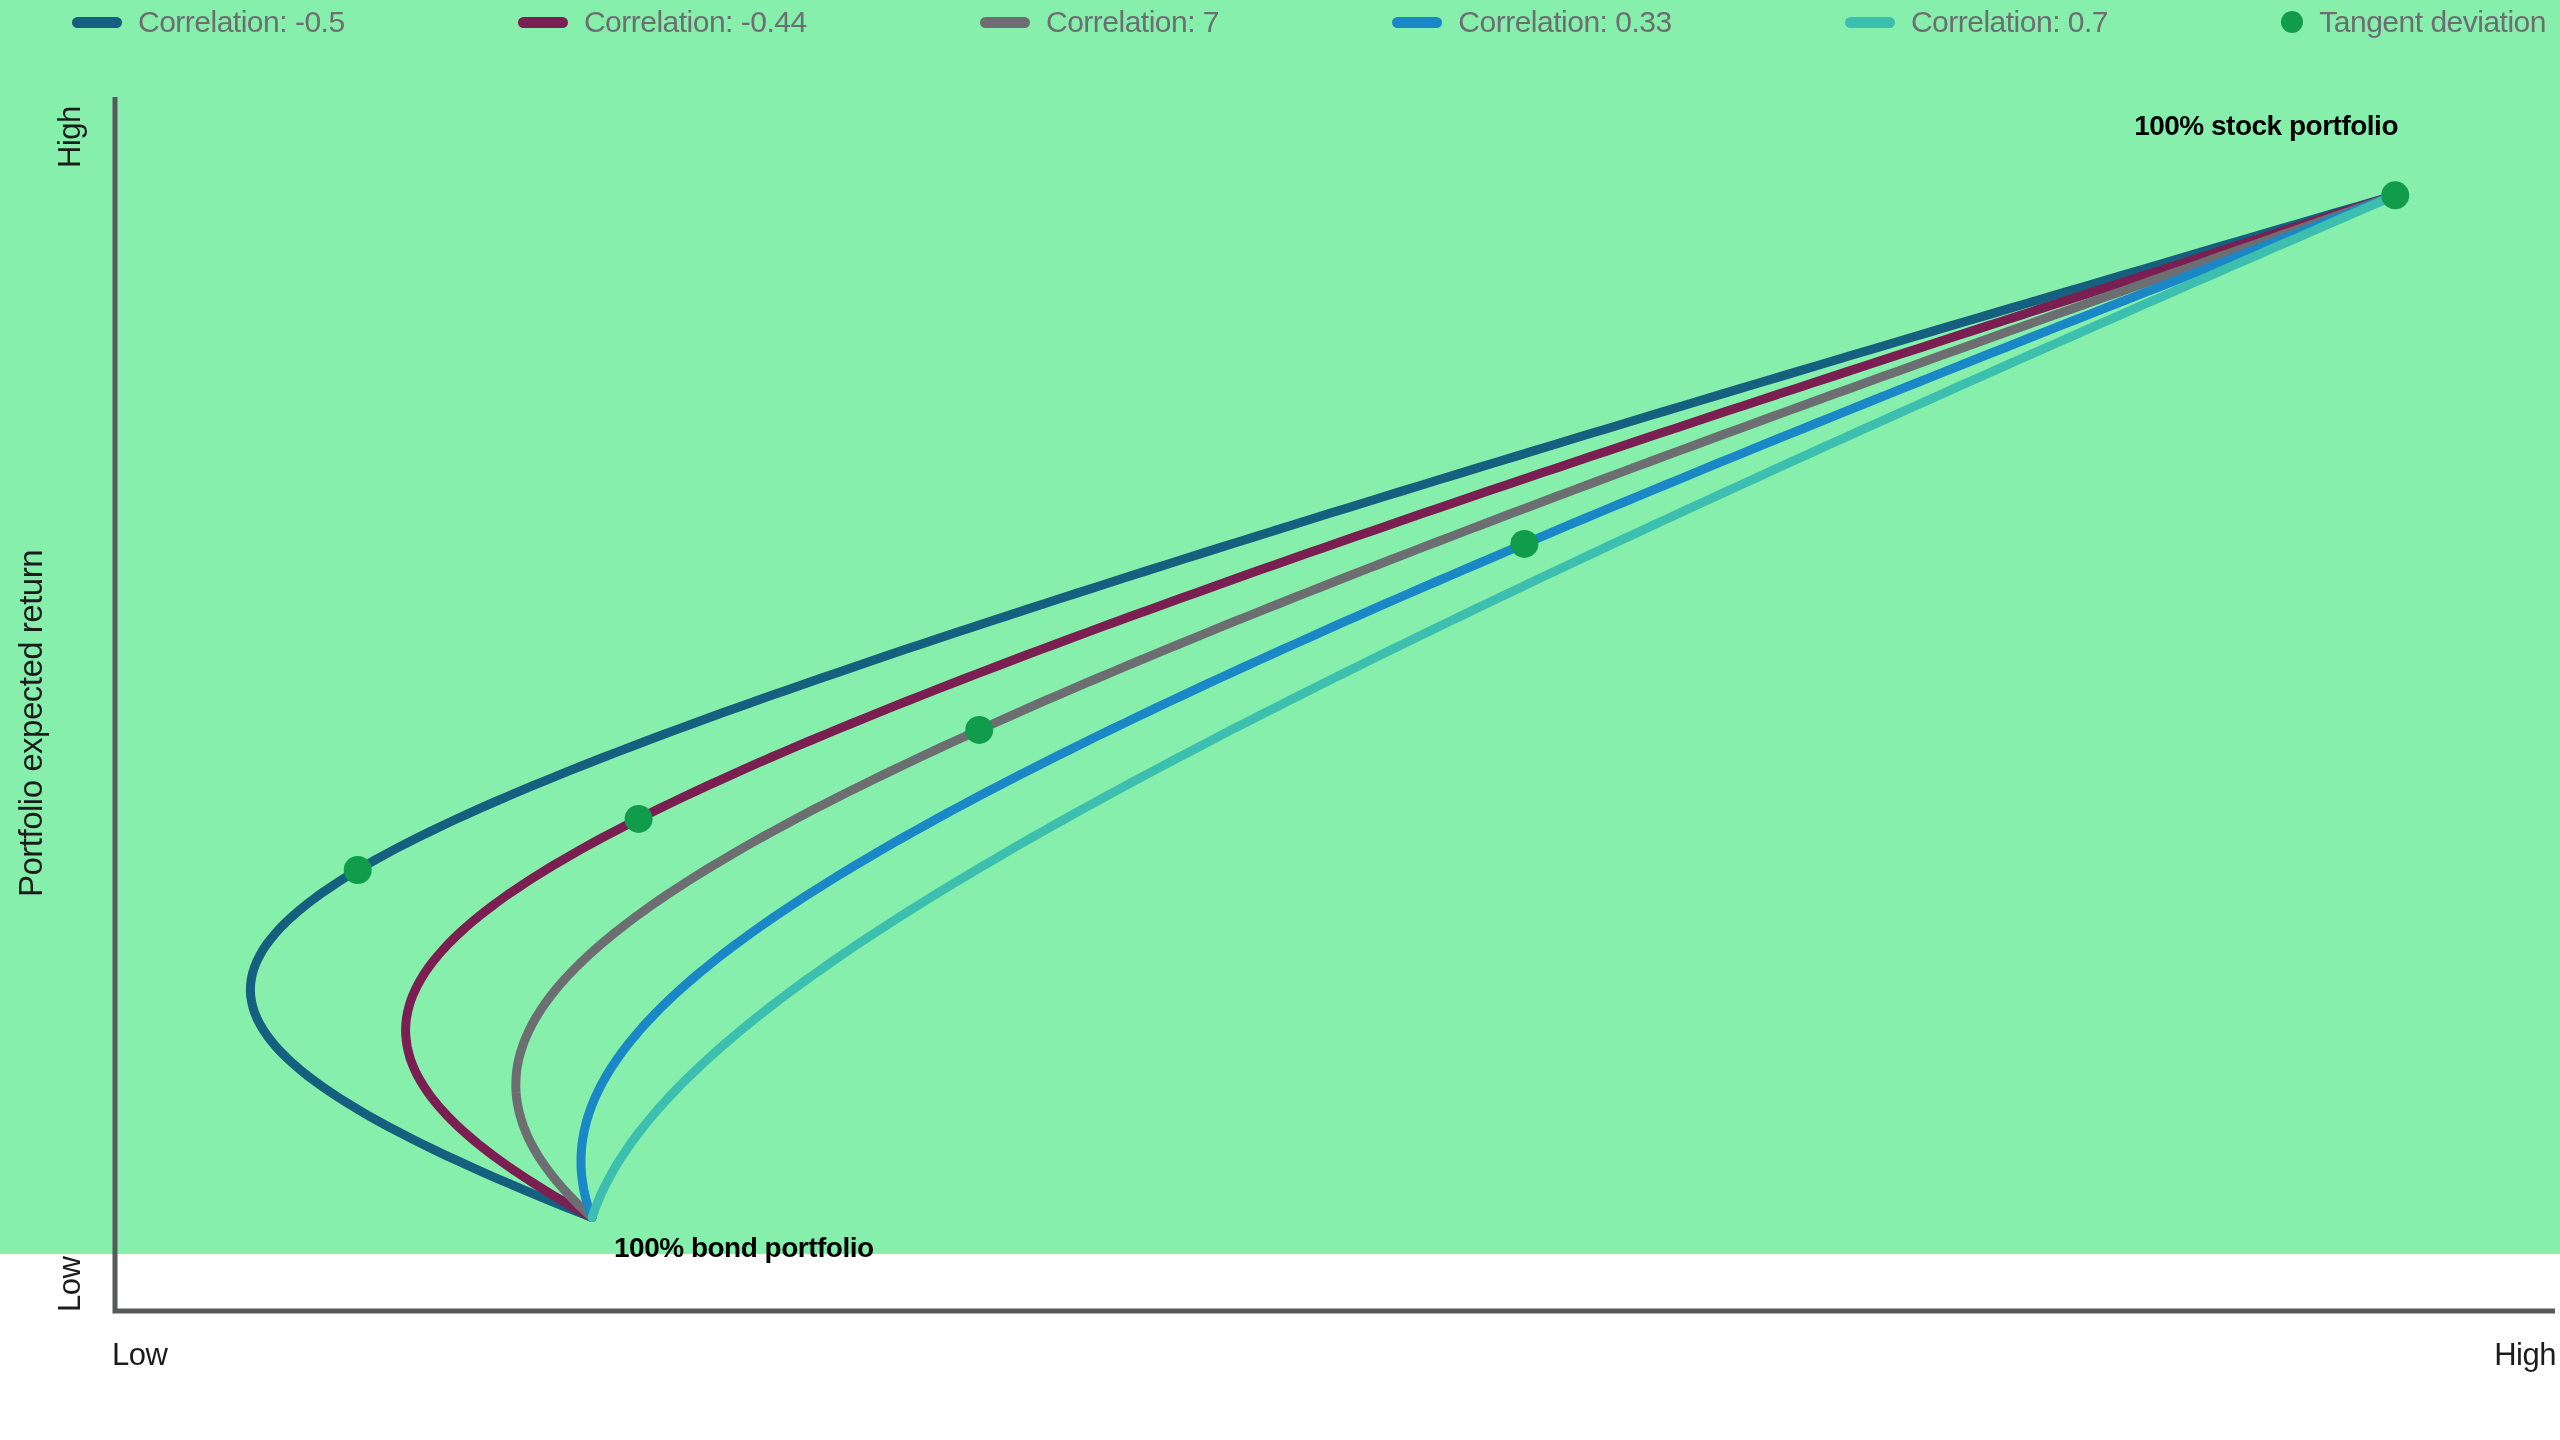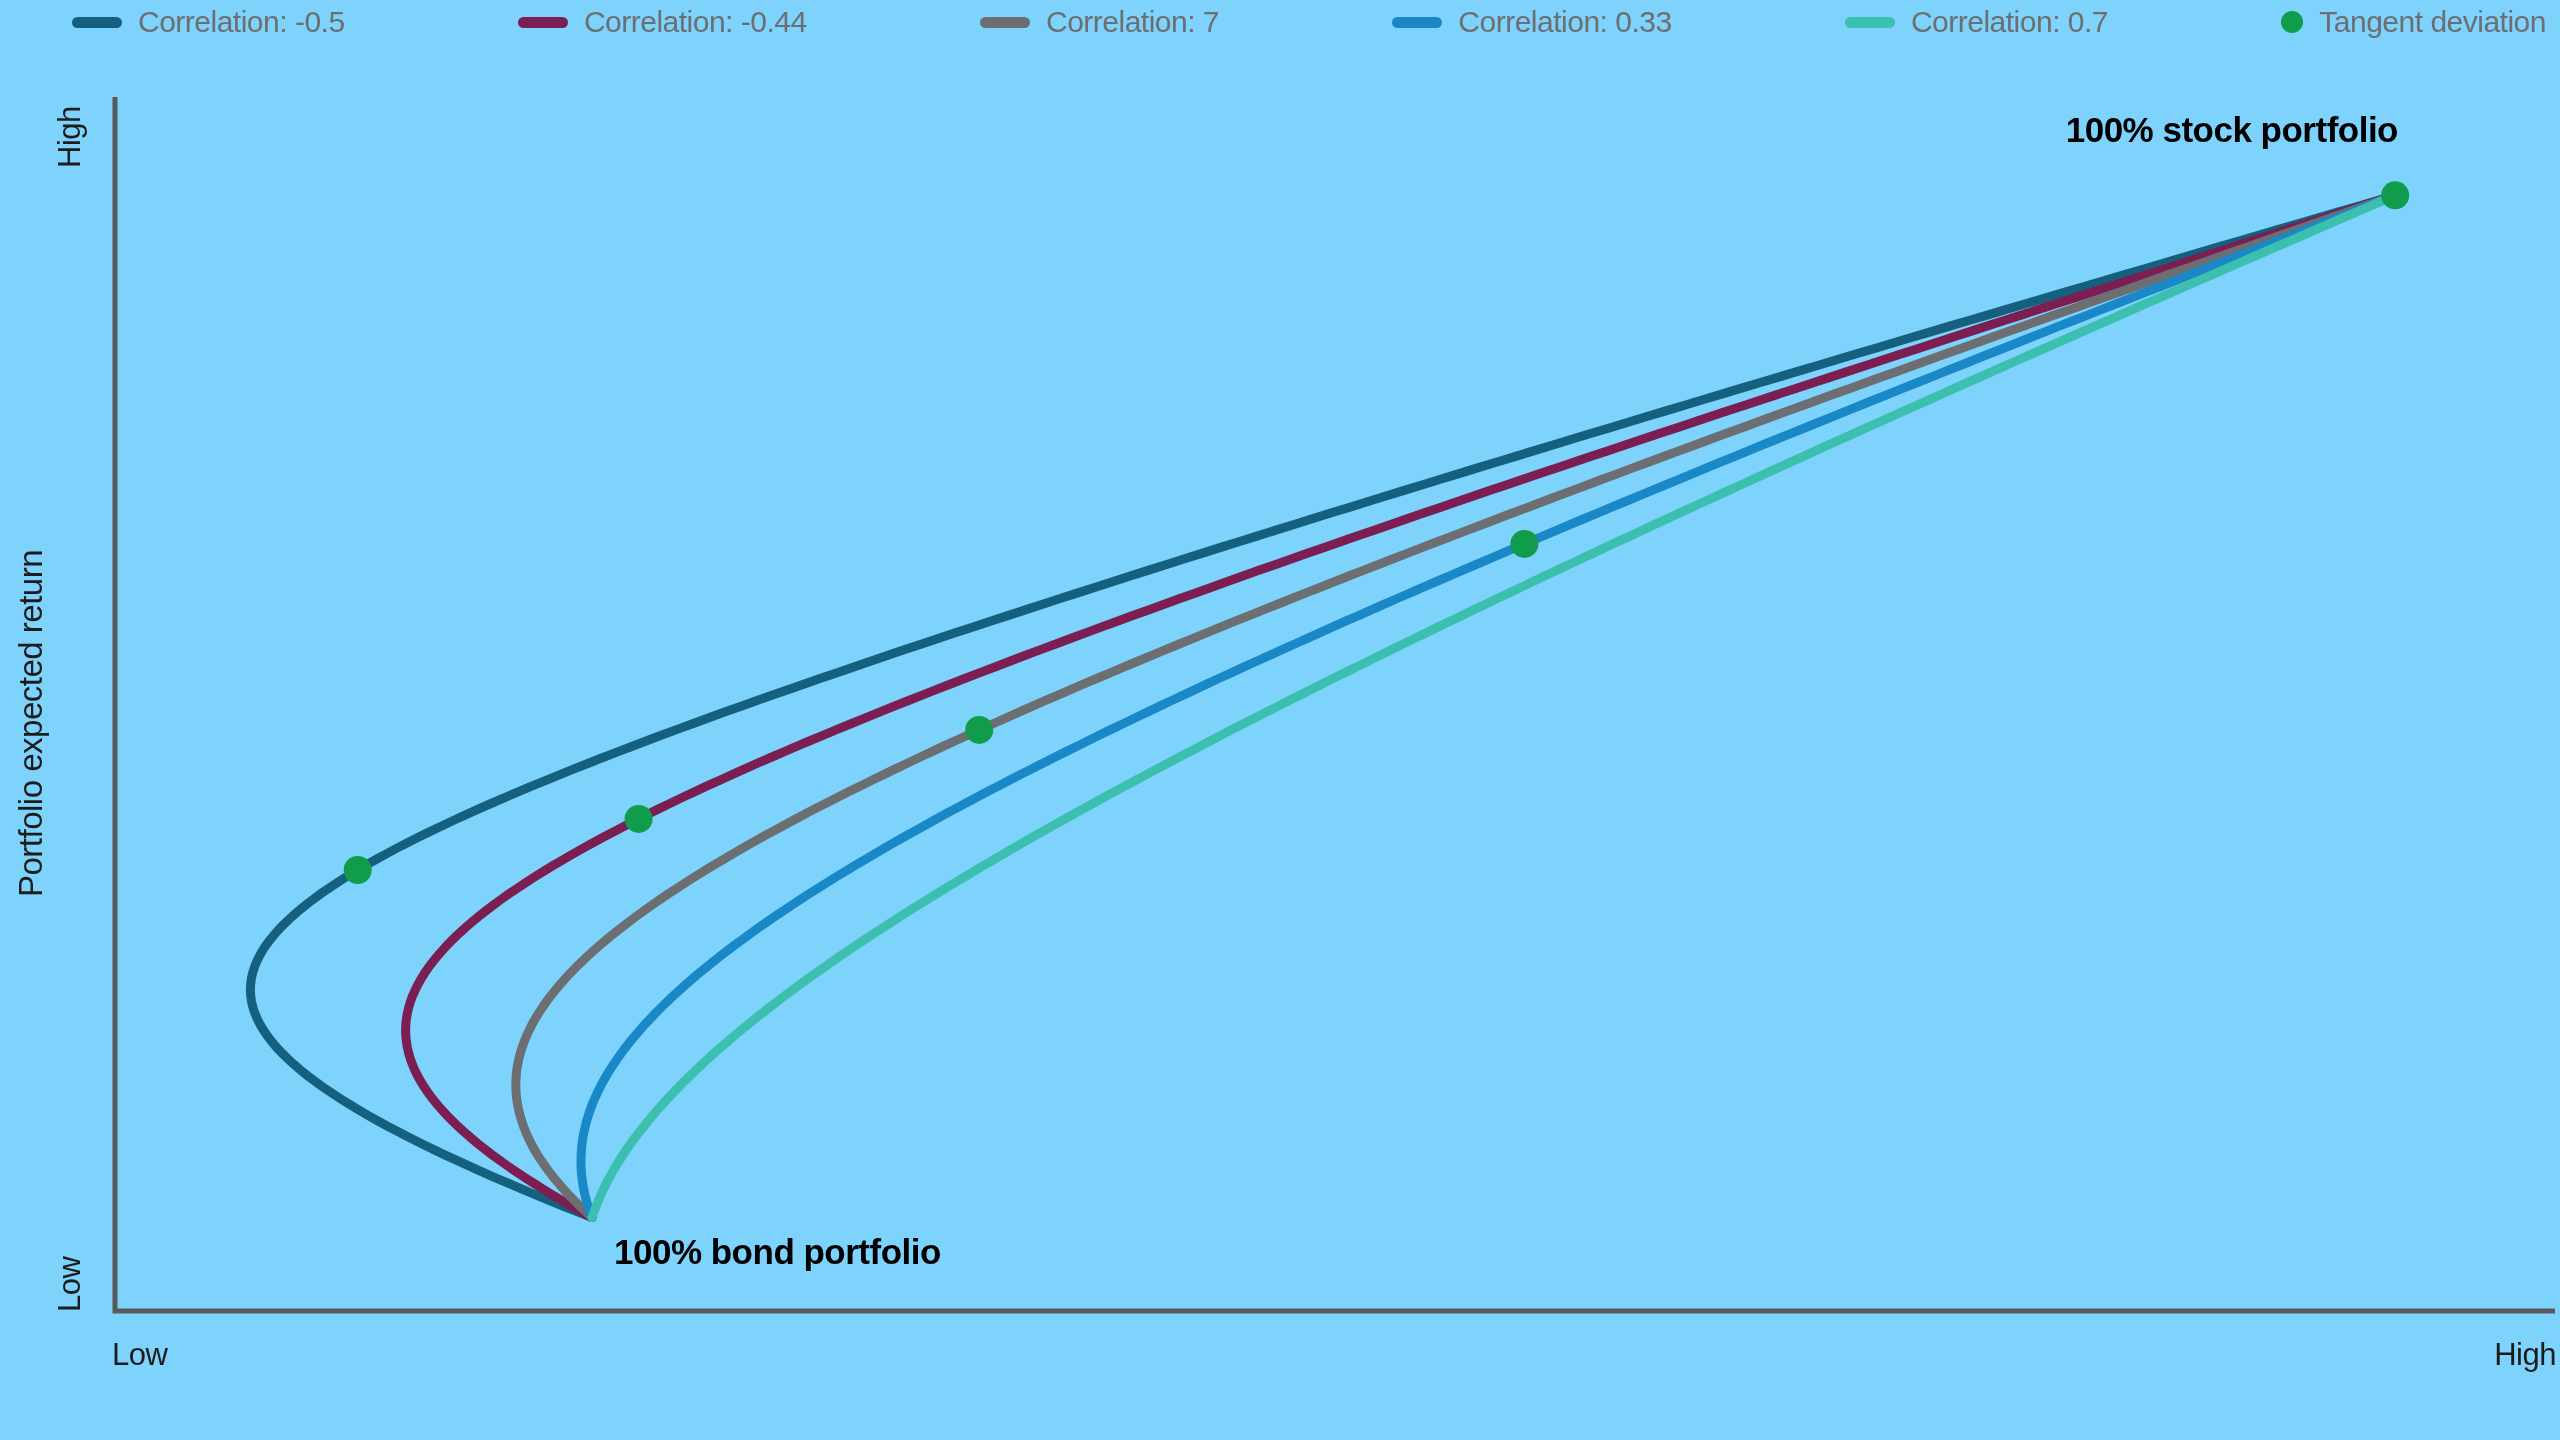--- a/index.html
+++ b/index.html
@@ -1,35 +1,35 @@
 <!DOCTYPE html>
 <html><head>
 <meta charset="utf-8">
 <style>
   html,body{margin:0;padding:0;background:#ffffff;}
   body{width:2560px;height:1440px;overflow:hidden;
        font-family:"Liberation Sans", sans-serif;}
-  .stage{position:relative;width:2560px;height:1440px;background:#7dd3fc;}
+  .stage{position:relative;width:2560px;height:1254px;background:#86efac;}
 
   
   .legend{position:absolute;left:72px;right:14px;top:2px;height:40px;
           display:flex;justify-content:space-between;align-items:center;}
   .legend-item{display:flex;align-items:center;}
   .legend-swatch{display:inline-block;width:50px;height:11px;border-radius:6px;}
   .legend-dot{display:inline-block;width:22px;height:22px;border-radius:50%;}
   .legend-label{margin-left:16px;font-size:30px;color:#6d6e71;letter-spacing:-0.5px;}
 
   
   svg.chart{position:absolute;left:0;top:0;}
 
   
   .txt{position:absolute;color:#1c1c1c;letter-spacing:-0.5px;white-space:nowrap;}
   .tick{font-size:31px;}
   .axis-title{font-size:33px;}
-  .anno{font-weight:bold;color:#000;font-size:35px;letter-spacing:-0.5px;}
+  .anno{font-weight:bold;color:#000;font-size:28px;letter-spacing:-0.5px;}
 
   .x-low{left:112px;top:1337px;}
   .x-high{right:4px;top:1337px;}
   .x-title{left:0;top:1392px;width:2560px;text-align:center;}
 
   .rot{transform:rotate(-90deg);transform-origin:0 0;}
   .y-high{left:52px;top:168px;}
   .y-low{left:52px;top:1312px;}
   .y-title{left:12px;top:897px;}
 

